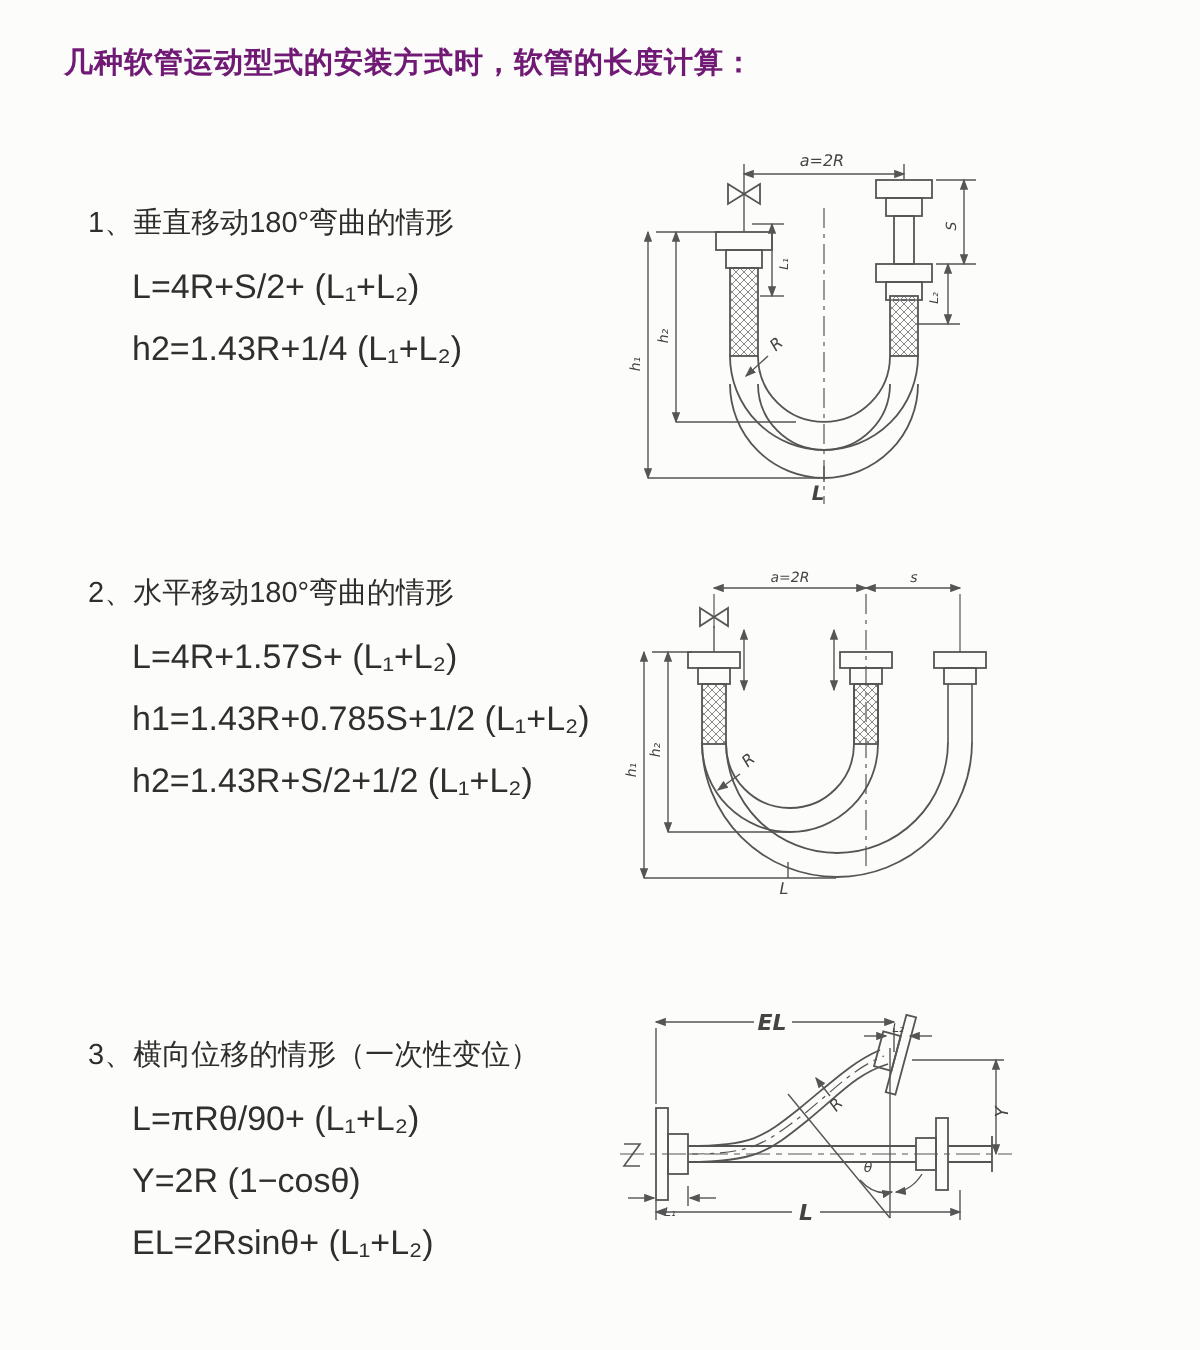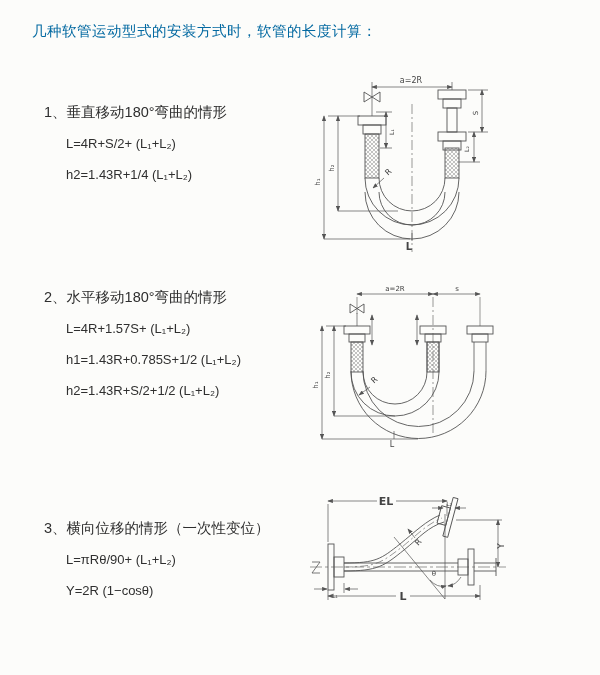--- a/index.html
+++ b/index.html
@@ -4,26 +4,26 @@
 <style>
   html,body{margin:0;padding:0;background:#ffffff;}
   .page{
     position:relative;width:600px;height:675px;
     background:#fcfcfa;overflow:hidden;
     font-family:"Liberation Sans","DejaVu Sans",sans-serif;
     color:#333;border-bottom:2px solid #e2e2e0;
   }
   .title{
     position:absolute;left:32px;top:22px;
-    font-size:14.5px;font-weight:normal;color:#0369a1;letter-spacing:.5px;
+    font-size:14.5px;font-weight:bold;color:#701a75;letter-spacing:.5px;
   }
   .sec{position:absolute;left:44px;width:270px;}
   .sec-h{font-size:14.5px;font-weight:normal;color:#2e2e2e;line-height:18px;margin-bottom:14px;white-space:nowrap;}
-  .formula{font-size:13px;color:#2f2f2f;line-height:18px;margin:0 0 13px 22px;white-space:nowrap;}
-  .diag{position:absolute;}
+  .formula{font-size:17px;color:#2f2f2f;line-height:18px;margin:0 0 13px 22px;white-space:nowrap;}
+  .diag{position:absolute;font-style:italic;}
   svg{display:block;}
   svg text{fill:#444;stroke:none;font-family:"DejaVu Sans","Liberation Sans",sans-serif;}
 </style>
 </head>
 <body>
 
 <div class="page">
 
   <div class="title">几种软管运动型式的安装方式时，软管的长度计算：</div>
 
@@ -37,20 +37,21 @@
     <div class="sec-h">2、水平移动180°弯曲的情形</div>
     <div class="formula">L=4R+1.57S+ (L₁+L₂)</div>
     <div class="formula">h1=1.43R+0.785S+1/2 (L₁+L₂)</div>
     <div class="formula">h2=1.43R+S/2+1/2 (L₁+L₂)</div>
   </section>
 
   <section class="sec" style="top:519px">
     <div class="sec-h">3、横向位移的情形（一次性变位）</div>
     <div class="formula">L=πRθ/90+ (L₁+L₂)</div>
     <div class="formula">Y=2R (1−cosθ)</div>
+    <div class="formula">EL=2Rsinθ+ (L₁+L₂)</div>
   </section>
 
   <div class="diag" style="left:310px;top:70px">
     <svg width="282" height="192" viewBox="0 0 282 192">
       <defs>
         <marker id="ar1" markerWidth="8" markerHeight="6" refX="7" refY="3" orient="auto-start-reverse">
           <path d="M0,0 L8,3 L0,6 Z" fill="#555"></path>
         </marker>
         <pattern id="hz1" patternUnits="userSpaceOnUse" width="4" height="4">
           <path d="M0,4 L4,0 M0,0 L4,4" stroke="#888" stroke-width="0.5"></path>
@@ -198,21 +199,21 @@
         <g stroke-width="0.7">
           <line x1="60" y1="104" x2="49" y2="112" marker-end="url(#ar2)"></line>
         </g>
         <text x="66" y="99" font-size="8" text-anchor="middle" transform="rotate(-42 66 99)">R</text>
         <line x1="84" y1="148" x2="84" y2="156" stroke-width="0.7"></line>
         <text x="82" y="164" font-size="8" text-anchor="middle">L</text>
       </g>
     </svg>
   </div>
 
-  <div class="diag" style="left:306px;top:480px">
+  <div class="diag" style="left:306px;top:490px">
     <svg width="286" height="170" viewBox="0 0 286 170">
       <defs>
         <marker id="ar3" markerWidth="8" markerHeight="6" refX="7" refY="3" orient="auto-start-reverse">
           <path d="M0,0 L8,3 L0,6 Z" fill="#555"></path>
         </marker>
       </defs>
       <g stroke="#555" stroke-width="0.9" fill="none">
         <g>
           <line x1="4" y1="87" x2="200" y2="87" stroke-width="0.6" stroke-dasharray="12 3 3 3"></line>
           <path d="M6,82 L14,82 L6,93 L14,93" stroke-width="0.8"></path>

